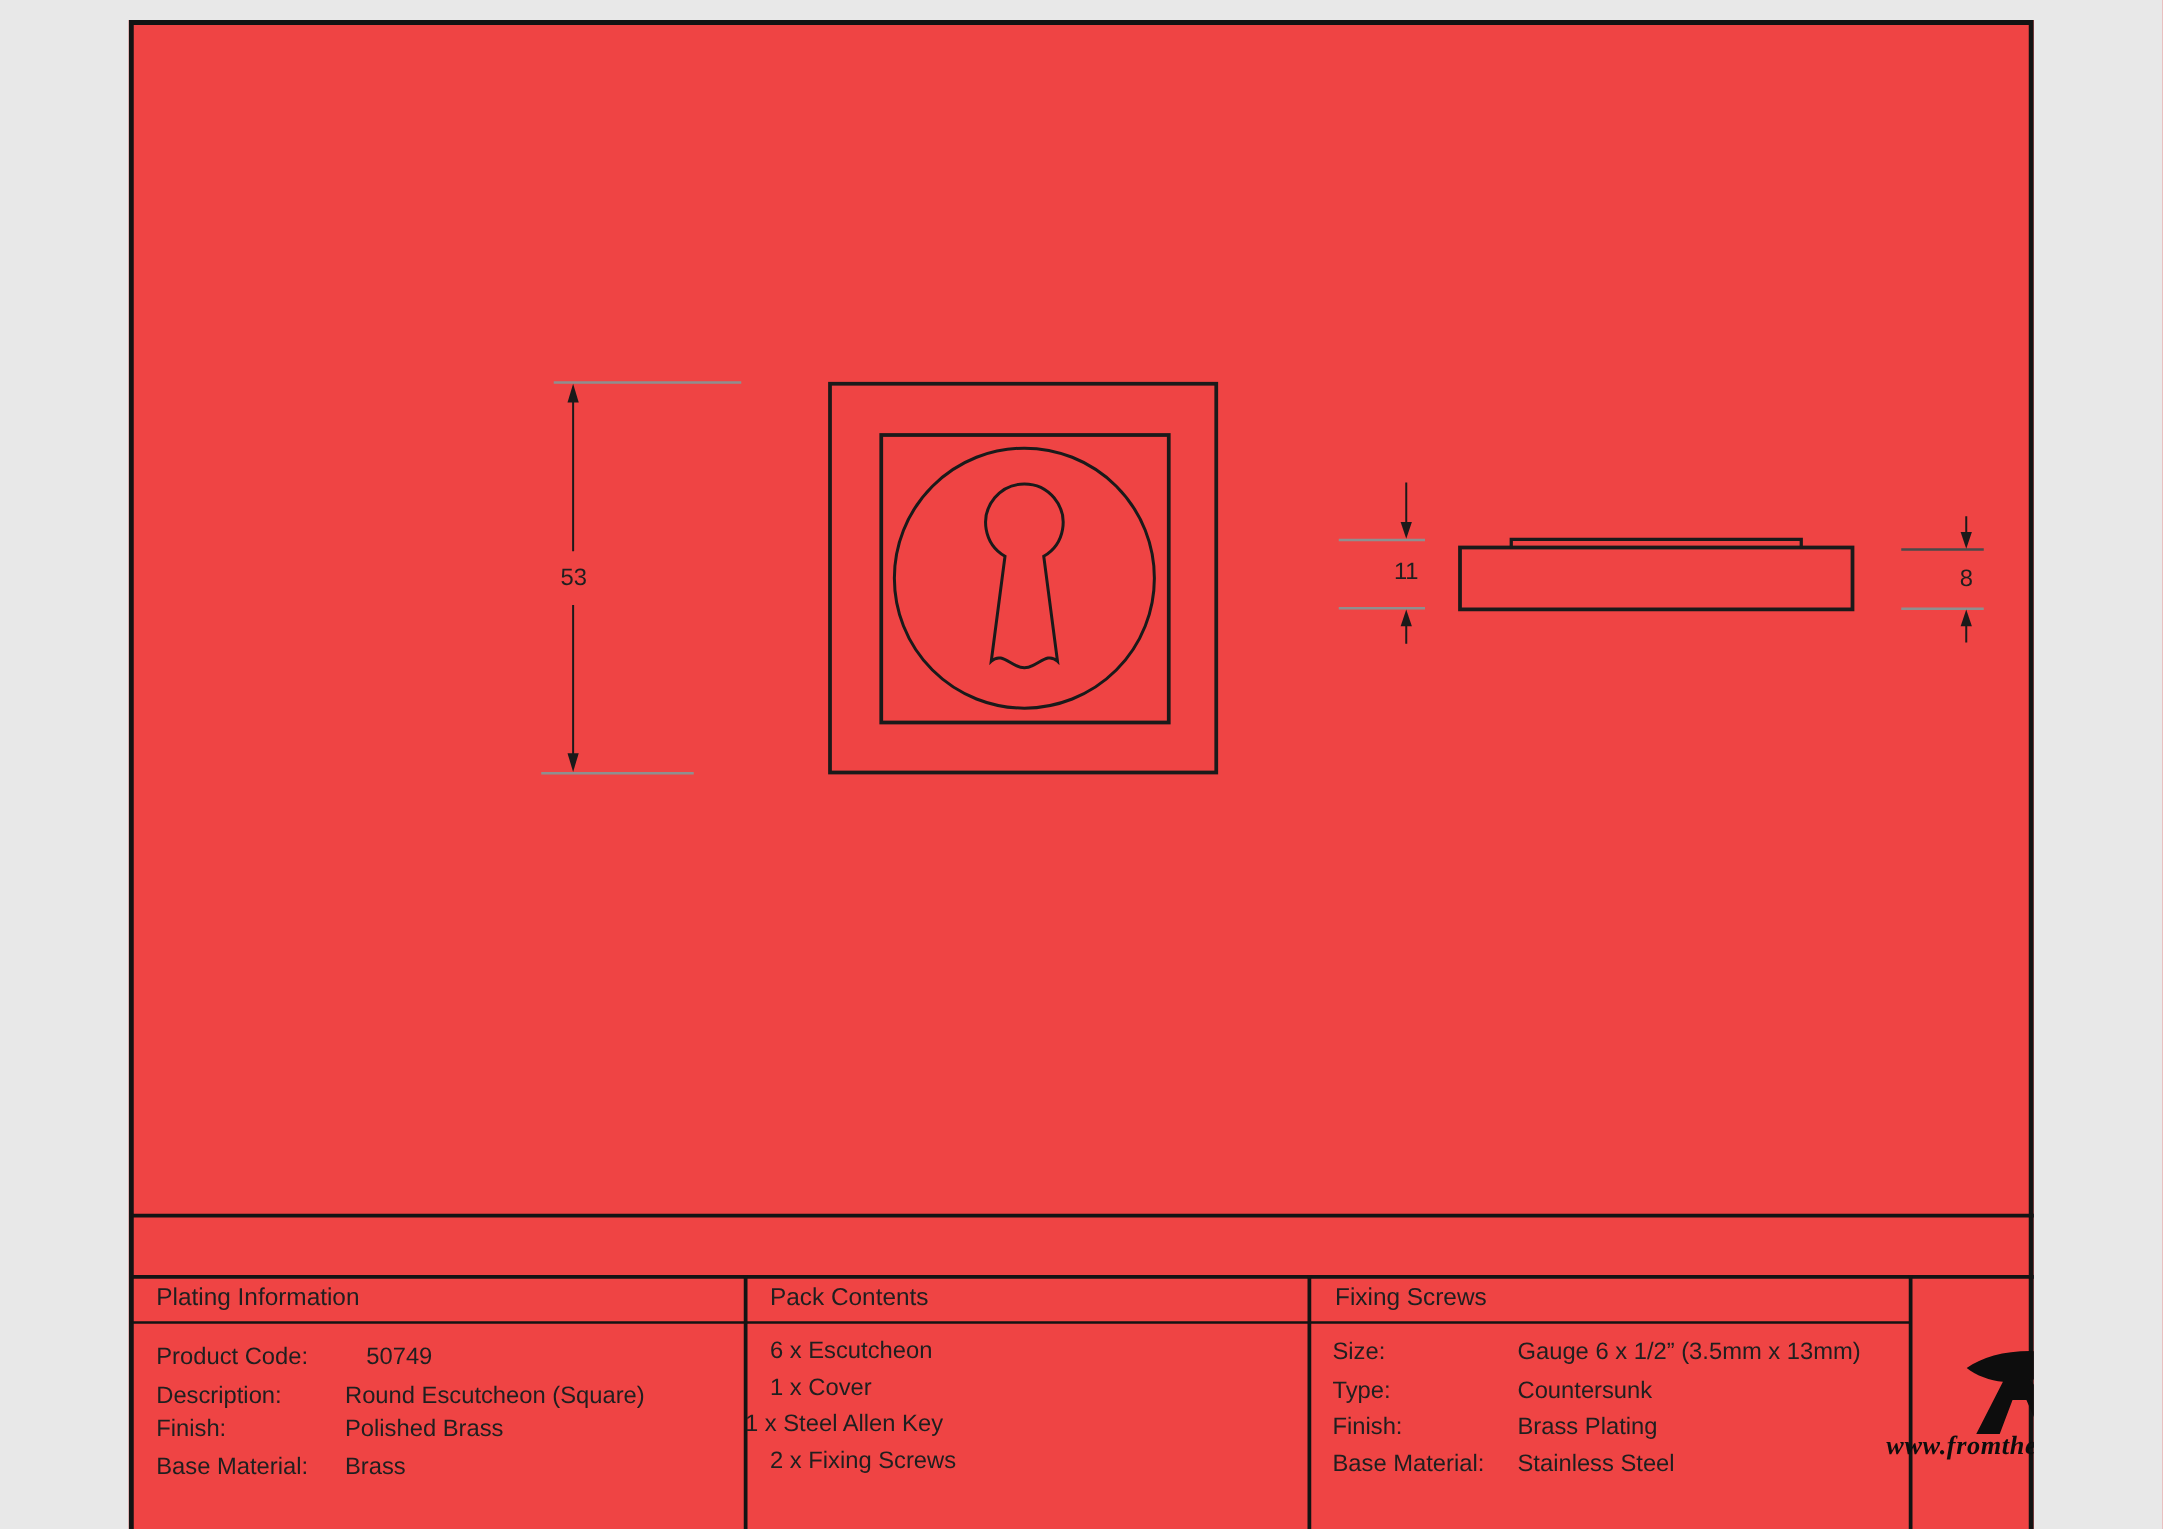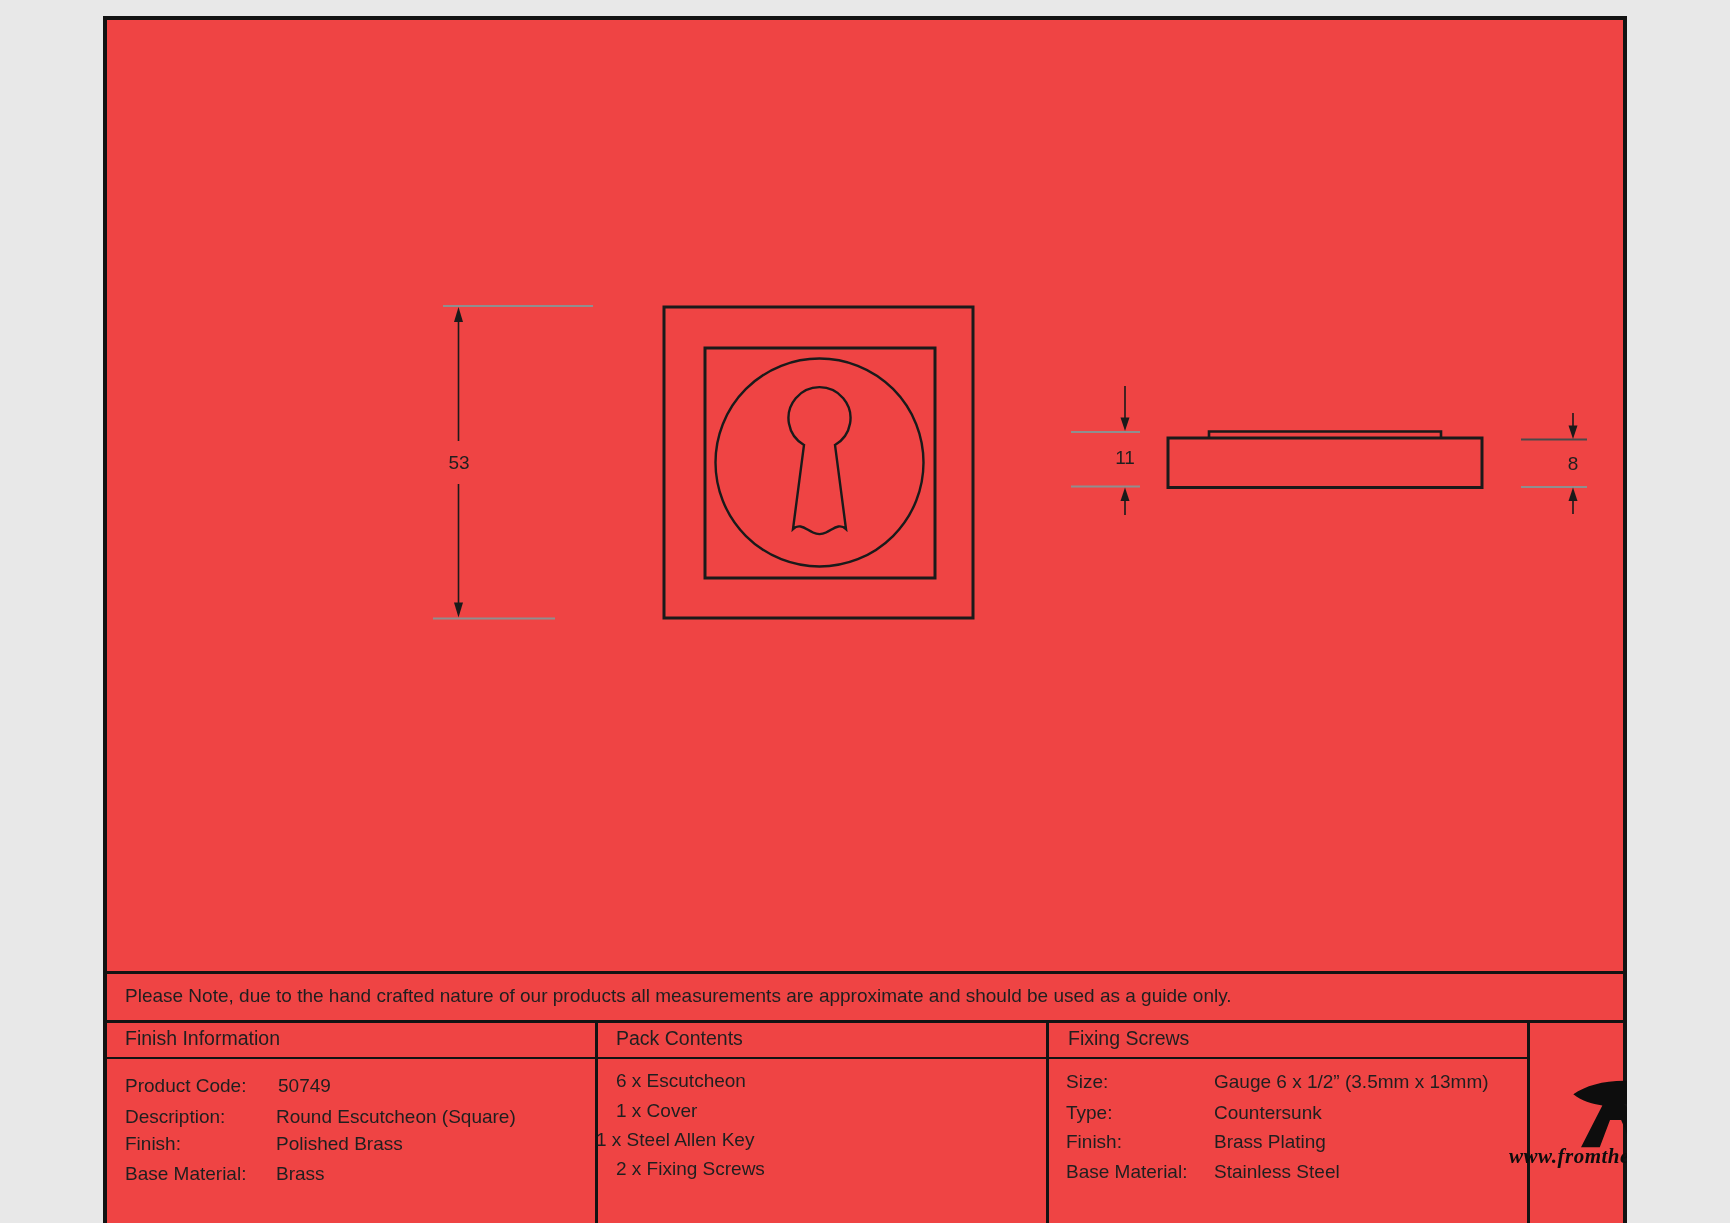--- a/index.html
+++ b/index.html
@@ -84,29 +84,28 @@
   <span class="t dimlabel" style="left:1450px;top:436px;">8</span>
 
   <div class="frame"></div>
   <div class="rule" style="left:2px;top:955px;width:1726px;height:3px;"></div>
   <div class="rule" style="left:2px;top:1004px;width:1726px;height:3px;"></div>
   <div class="rule" style="left:2px;top:1041px;width:1423px;height:2px;"></div>
   <div class="rule" style="left:492px;top:1004px;width:3px;height:217px;"></div>
   <div class="rule" style="left:943px;top:1004px;width:3px;height:217px;"></div>
   <div class="rule" style="left:1424px;top:1004px;width:3px;height:217px;"></div>
 
-  <span class="t" style="left:22px;top:968px;">Please Note, due to the hand crafted nature of our products all measurements are approximate and should be used as a guide only.</span>
 
-  <span class="t hdr" style="left:22px;top:1010px;">Finish Information</span>
+  <span class="t hdr" style="left:22px;top:1010px;">Plating Information</span>
   <span class="t hdr" style="left:513px;top:1010px;">Pack Contents</span>
   <span class="t hdr" style="left:965px;top:1010px;">Fixing Screws</span>
 
   <div>
     <span class="t" style="left:22px;top:1058px;">Product Code:</span>
-    <span class="t" style="left:175px;top:1058px;">50749</span>
+    <span class="t" style="left:190px;top:1058px;">50749</span>
     <span class="t" style="left:22px;top:1089px;">Description:</span>
     <span class="t" style="left:173px;top:1089px;">Round Escutcheon (Square)</span>
     <span class="t" style="left:22px;top:1116px;">Finish:</span>
     <span class="t" style="left:173px;top:1116px;">Polished Brass</span>
     <span class="t" style="left:22px;top:1146px;">Base Material:</span>
     <span class="t" style="left:173px;top:1146px;">Brass</span>
   </div>
 
   <div>
     <span class="t" style="left:513px;top:1053px;">6 x Escutcheon</span>

